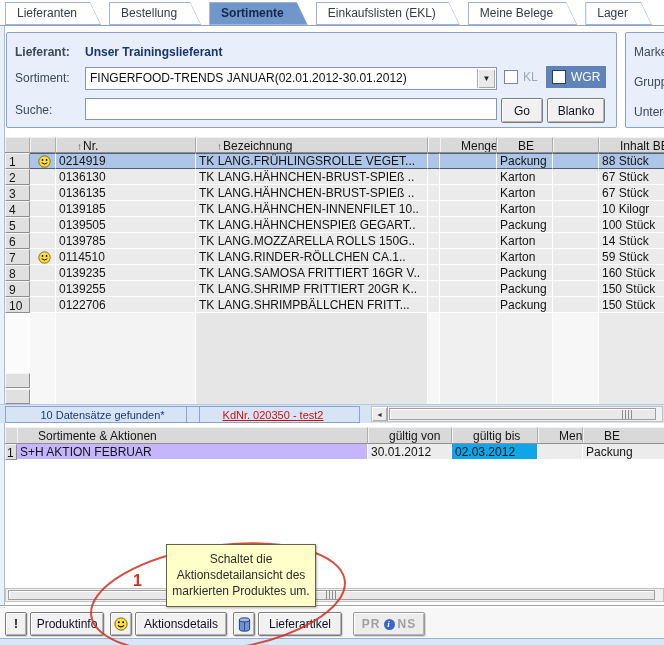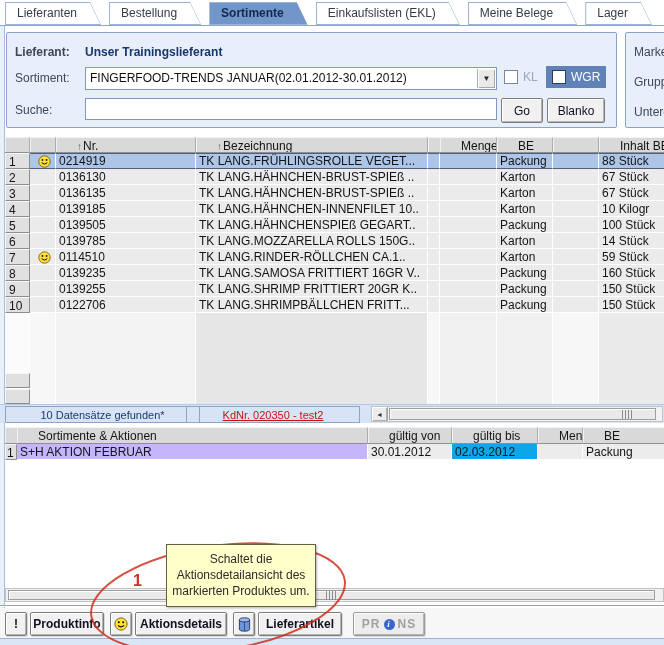--- a/index.html
+++ b/index.html
@@ -77,21 +77,21 @@
   .tooltip{position:absolute;left:166px;top:544px;width:148px;height:55px;background:#ffffc9;
            border:1px solid #62624a;box-shadow:1px 1px 2px rgba(0,0,0,.3);z-index:60;
            text-align:center;font-size:12px;color:#2c2c2c;padding-top:6px;line-height:16px;}
   .annot{position:absolute;inset:0;z-index:50;pointer-events:none;}
 
   
   .groove{position:absolute;left:0;top:605px;width:664px;height:0;border-top:1px solid #a5a5a5;border-bottom:1px solid #fdfdfd;}
   .toolbar{position:absolute;left:0;top:608px;width:664px;height:30px;background:#f7f7f7;z-index:10;}
   .tbtn{position:absolute;top:4px;height:24px;background:#f1f1f1;border:1px solid #7d7d7d;border-radius:2px;
         box-shadow:inset 1px 1px 0 #ffffff,inset -1px -1px 0 #b4b4b4,1px 1px 0 #d8d8d8;
-        display:flex;align-items:center;justify-content:center;gap:3px;color:#101020;box-sizing:border-box;font-weight:bold;}
+        display:flex;align-items:center;justify-content:center;gap:3px;color:#101020;box-sizing:border-box;}
   .tbtn.disabled{background:#ededed;border-color:#9a9a9a;color:#a0a0a0;font-weight:bold;letter-spacing:1px;}
   .info-i{display:inline-flex;width:11px;height:11px;border-radius:50%;background:#3a66cc;color:#fff;
           font-size:9px;font-weight:bold;align-items:center;justify-content:center;
           font-family:"Liberation Serif",serif;font-style:italic;}
   .bottomstrip{position:absolute;left:0;top:638px;width:664px;height:7px;background:#d8e6f6;border-top:1px solid #9ab2d6;box-sizing:border-box;}
 </style>
 </head>
 <body>
 
 <div class="app">

